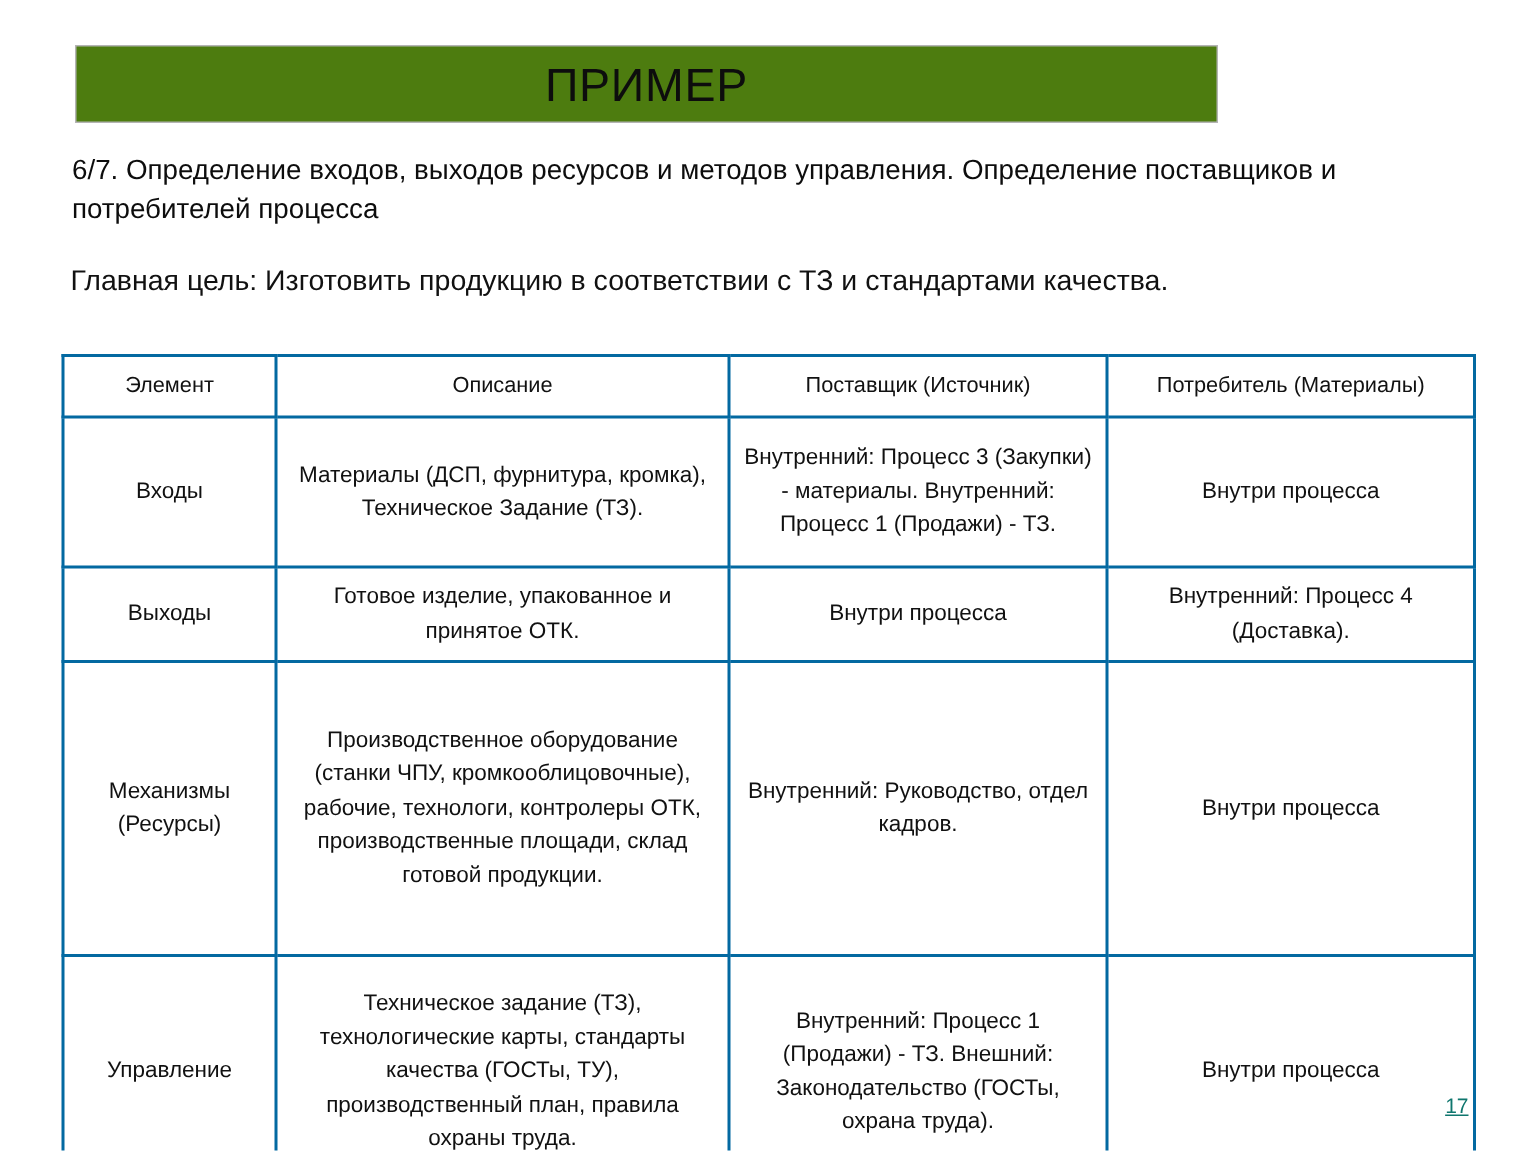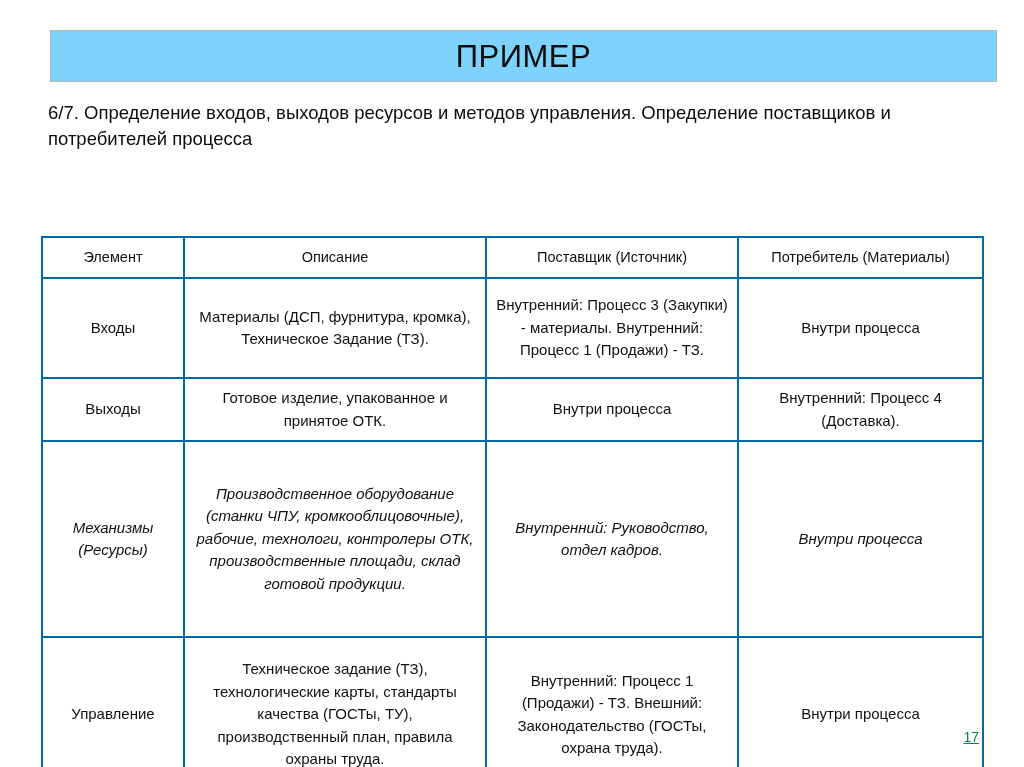--- a/index.html
+++ b/index.html
@@ -14,28 +14,28 @@
     color: #111111;
     overflow: hidden;
     position: relative;
   }
 
   
   #title-box {
     position: absolute;
     left: 50px;
     top: 30px;
-    width: 947px;
+    width: 762px;
     height: 52px;
     border: 1px solid #b4b4b4;
     box-sizing: border-box;
     display: flex;
     align-items: center;
     justify-content: center;
-    background: #7dd3fc;
+    background: #4d7c0f;
   }
   #title-text {
     font-size: 31px;
     font-weight: 400;
     letter-spacing: 0.5px;
     color: #0d0d0d;
     line-height: 1;
   }
 
   
@@ -91,21 +91,21 @@
     height: 41px;
     padding: 4px 6px;
     line-height: 1.2;
   }
   #data-table tbody td {
     font-size: 15px;
     line-height: 1.5;
   }
   #data-table tbody tr.r-inputs  td { height: 100px; }
   #data-table tbody tr.r-outputs td { height: 63px; }
-  #data-table tbody tr.r-mech    td { height: 196px; font-style: italic; }
+  #data-table tbody tr.r-mech    td { height: 196px; }
   #data-table tbody tr.r-ctrl    td { height: 155px; }
 
   .cell-el { white-space: pre-line; }
 
   
   #page-number {
     position: absolute;
     right: 45px;
     bottom: 22px;
     font-size: 14px;
@@ -116,20 +116,21 @@
 </head>
 <body>
 
 <div id="title-box">
   <div id="title-text">ПРИМЕР</div>
 </div>
 
 <div id="headline">6/7. Определение входов, выходов ресурсов и методов управления. Определение поставщиков и потребителей процесса</div>
 
 <div id="intro">
+  <span class="intro-line">Главная цель: Изготовить продукцию в соответствии с ТЗ и стандартами качества.</span>
 </div>
 
 <table id="data-table">
   <colgroup>
     <col class="c-el">
       <col class="c-desc">
       <col class="c-sup">
       <col class="c-cons">
   </colgroup>
   <thead>

